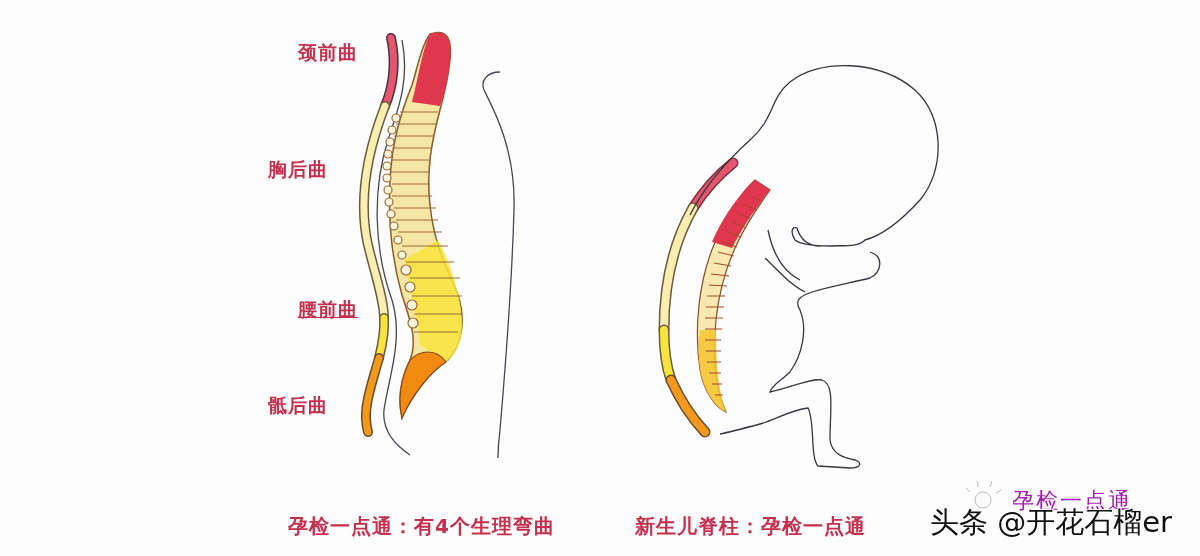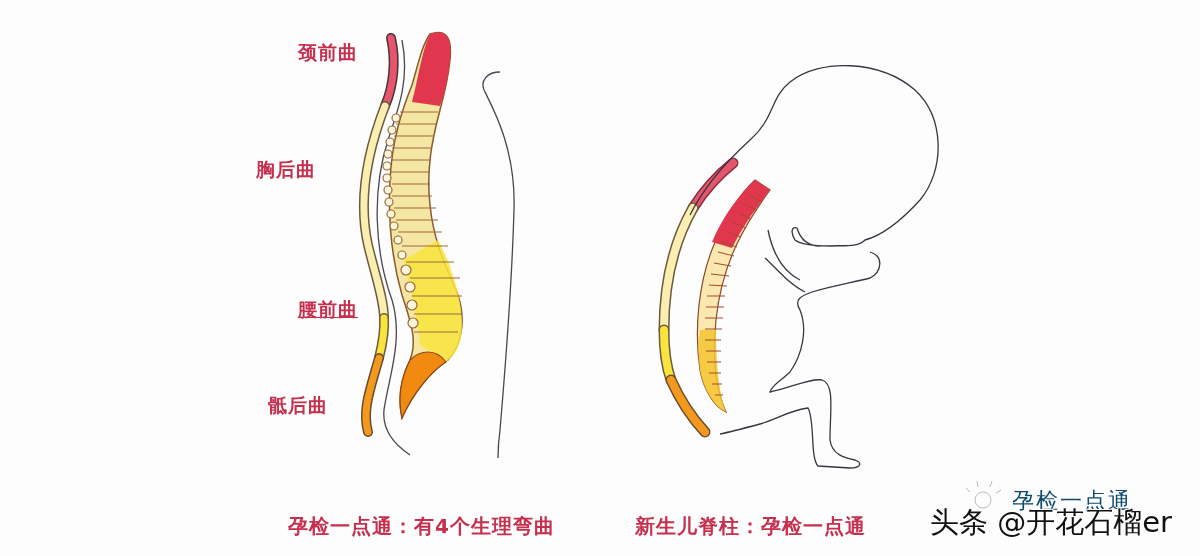--- a/index.html
+++ b/index.html
@@ -13,21 +13,21 @@
     }
     .caption {
       position: absolute; color: #c4304e; font-size: 20px; font-weight: bold;
       letter-spacing: 1px; white-space: nowrap;
     }
     .watermark-main {
       position: absolute; left: 930px; top: 503px; font-size: 29px; color: #111;
       white-space: nowrap; text-shadow: 1px 1px 0 #fff, -1px -1px 0 #fff, 1px -1px 0 #fff, -1px 1px 0 #fff;
     }
     .watermark-sub {
-      position: absolute; left: 1012px; top: 486px; font-size: 22px; color: #0c4a6e;
+      position: absolute; left: 1012px; top: 486px; font-size: 22px; color: #a21caf;
       white-space: nowrap; letter-spacing: 2px;
     }
     svg { position: absolute; left: 0; top: 0; }
   </style>
 </head>
 <body>
 
 <svg width="1200" height="556" viewBox="0 0 1200 556">
 
   <g fill="none" stroke-linecap="round">
@@ -131,21 +131,21 @@
   <path d="M690 215 C705 185 728 160 750 140 C775 118 770 98 790 82 C820 58 880 60 915 90 C945 118 945 170 920 200 C900 222 880 236 865 240 C858 248 840 245 830 246 C815 246 800 244 795 240 C790 232 792 226 797 228 C800 238 806 246 820 246 M870 252 C884 256 882 272 870 278 C855 282 832 286 812 292 C800 296 794 300 800 310 C808 330 802 355 790 372 C782 380 772 385 770 392 C790 388 810 378 822 380 C835 384 830 410 830 440 C832 455 845 458 855 460 C862 462 862 468 850 468 L818 466 C810 458 815 420 808 408 C790 410 775 420 760 424 C745 428 730 432 720 434" fill="none" stroke="#3a3540" stroke-width="1.3"></path>
   <path d="M768 230 C772 250 780 270 800 280 M765 258 C778 270 790 285 805 292" fill="none" stroke="#3a3540" stroke-width="1.3"></path>
 
   <g stroke="#aaa" stroke-width="1" fill="none" opacity="0.8">
     <circle cx="983" cy="500" r="8"></circle>
       <path d="M970 492 l-4 -4 M978 487 l-1 -6 M990 487 l2 -6 M996 493 l5 -3"></path>
   </g>
 </svg>
 
 <div class="label" style="left:298px; top:40px;">颈前曲</div>
-<div class="label" style="left:256px; top:157px;">胸后曲</div>
+<div class="label" style="left:268px; top:157px;">胸后曲</div>
 <div class="label" style="left:298px; top:297px;text-decoration:underline;">腰前曲</div>
 <div class="label" style="left:268px; top:393px;">骶后曲</div>
 
 <div class="caption" style="left:288px; top:513px;">孕检一点通：有4个生理弯曲</div>
 <div class="caption" style="left:635px; top:513px;">新生儿脊柱：孕检一点通</div>
 
 <div class="watermark-sub">孕检一点通</div>
 <div class="watermark-main">头条 @开花石榴er</div>
 
 </body></html>

